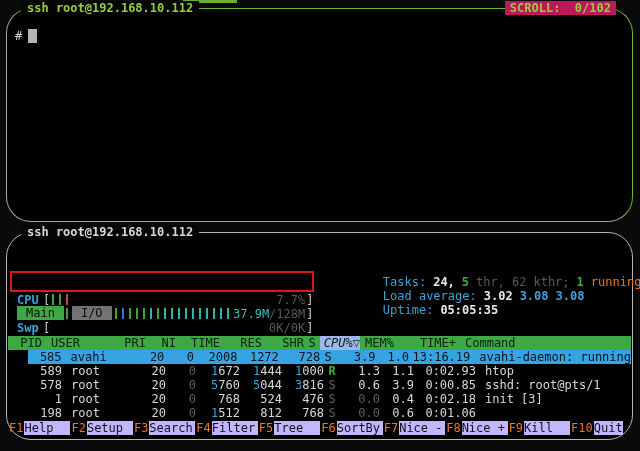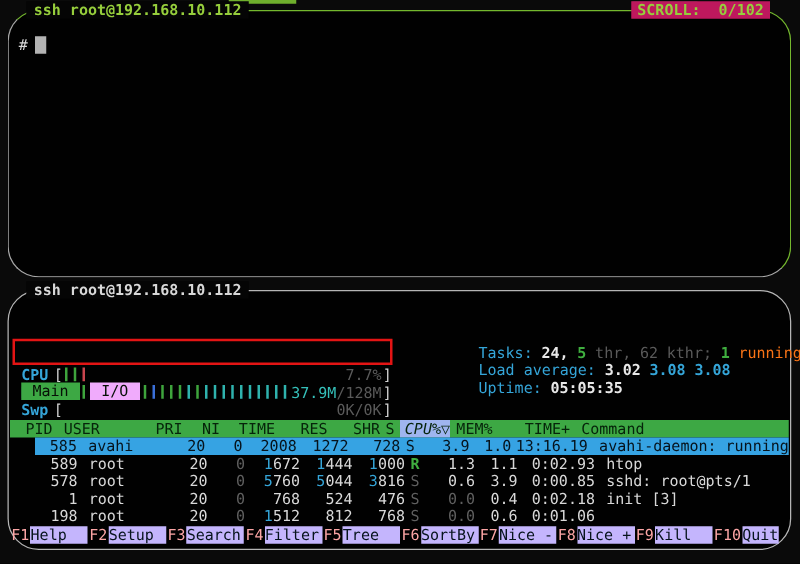--- a/index.html
+++ b/index.html
@@ -55,21 +55,21 @@
   .b-white { color:#e8e8e8; font-weight:bold; }
   .b-green { color:#3fae3f; font-weight:bold; }
   .b-cyan  { color:#35a5d8; font-weight:bold; }
   .t-gray  { color:#5a5a5a; }
   .t-cyan  { color:#f97316; }
 
   
   #tabs { position:absolute; left:10px; top:73px; display:flex; gap:8px; height:14px; line-height:14px; }
   .tab { padding:0 9px; color:#061006; }
   .tab-main { background:#3da844; }
-  .tab-io { background:#f0abfc; }
+  .tab-io { background:#737373; }
 
   
   #table-header { position:absolute; left:1px; right:1px; top:103px; height:14px;
     background:#3da844; color:#06240a; display:flex; line-height:14px; }
   .c { display:block; text-align:right; white-space:pre; overflow:visible; }
   .w-pid{width:34px} .w-user{width:76px;text-align:left;padding-left:9px}
   .w-pri{width:28px} .w-ni{width:30px} .w-virt{width:44px} .w-res{width:42px}
   .w-shr{width:42px} .w-s{width:16px;text-align:center}
   .w-cpu{width:40px} .w-mem{width:34px} .w-time{width:62px}
   .w-cmd{flex:1;text-align:left;padding-left:9px}
@@ -79,21 +79,21 @@
   .prow.sel { background:#36a3e3; }
   .prow.sel .c, .prow.sel i { color:#06131c !important; font-weight:normal; }
   .prow i { font-style:normal; }
   .hi { color:#35a5d8; }
   .dim { color:#5f5f5f; }
   .st-r { color:#3fae3f; font-weight:bold; }
 
   
   #fkey-bar { position:absolute; left:1px; right:1px; bottom:4px; height:14px; display:flex; line-height:14px; }
   .fkey { display:flex; }
-  .fk-key { color:#fca5a5; padding:0 1px; white-space:pre; }
+  .fk-key { color:#f97316; padding:0 1px; white-space:pre; }
   .fk-label { background:#c4b5fd; color:#06131c; width:46px; overflow:hidden; white-space:pre; }
   .fkey:last-child .fk-label { flex:1; width:auto; }
 </style>
 </head>
 <body>
 
 <div id="screen">
   <div class="artifact-green"></div>
   <div class="artifact-gray"></div>
 

